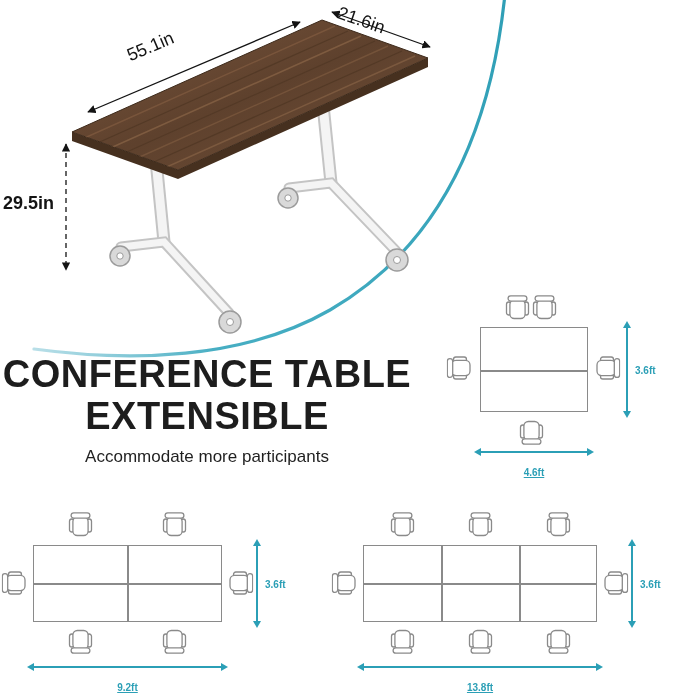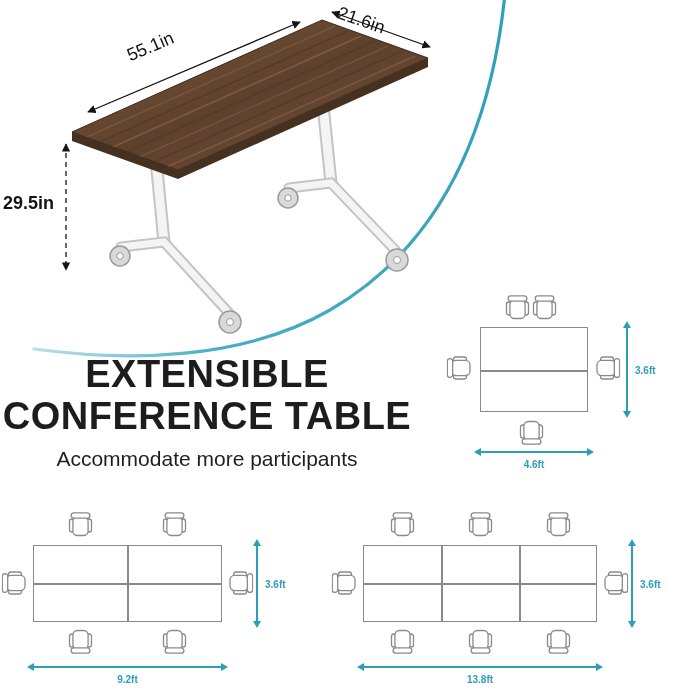--- a/index.html
+++ b/index.html
@@ -14,21 +14,21 @@
   .hero{ position:absolute; left:0; top:0; width:460px; height:345px; z-index:1; }
   .hero-svg{ position:absolute; left:0; top:0; }
   .hero-dim{ position:absolute; font-size:18px; color:#141414; white-space:nowrap; transform-origin:left center; }
   .hero-dim.length{ left:128px; top:46px; transform:rotate(-23deg); }
   .hero-dim.depth{ left:338px; top:2px; transform:rotate(19deg); }
   .hero-dim.height{ left:3px; top:193px;font-weight:bold; }
 
   
   .headline{ position:absolute; left:0; top:354px; width:414px; text-align:center; z-index:2; }
   .headline .h1{ font-size:38px; font-weight:800; letter-spacing:.5px; line-height:1.1; color:var(--ink); }
-  .headline .sub{ margin-top:9px; font-size:21px; color:#1f1f1f; }
+  .headline .sub{ margin-top:9px; font-size:17px; color:#1f1f1f; }
 
   
   .diagram{ position:absolute; z-index:2; }
   .d-small{ left:430px; top:282px; width:249px; height:205px; }
   .d-medium{ left:0px; top:500px; width:300px; height:197px; }
   .d-large{ left:330px; top:500px; width:349px; height:197px; }
 
   .tbl{ position:absolute; background:#fff; border:1.5px solid var(--stroke); }
   .glv{ position:absolute; top:0; bottom:0; width:1.5px; background:var(--stroke); }
   .glh{ position:absolute; left:0; right:0; height:1.5px; background:var(--stroke); }
@@ -39,21 +39,21 @@
   .r180{ transform:rotate(180deg); }
 
   .dimv{ position:absolute; width:2px; background:var(--accent); }
   .dimv::before{ content:""; position:absolute; top:-6px; left:-3px; border-left:4px solid transparent; border-right:4px solid transparent; border-bottom:7px solid var(--accent); }
   .dimv::after{ content:""; position:absolute; bottom:-6px; left:-3px; border-left:4px solid transparent; border-right:4px solid transparent; border-top:7px solid var(--accent); }
   .dimh{ position:absolute; height:2px; background:var(--accent); }
   .dimh::before{ content:""; position:absolute; left:-6px; top:-3px; border-top:4px solid transparent; border-bottom:4px solid transparent; border-right:7px solid var(--accent); }
   .dimh::after{ content:""; position:absolute; right:-6px; top:-3px; border-top:4px solid transparent; border-bottom:4px solid transparent; border-left:7px solid var(--accent); }
   .dlabel{ position:absolute; color:var(--accent); font-weight:700; font-size:10px; white-space:nowrap; }
   .dimv .dlabel{ left:9px; top:50%; transform:translateY(-50%); }
-  .dimh .dlabel{ left:50%; top:8px; transform:translateX(-50%); }
+  .dimh .dlabel{ left:50%; top:16px; transform:translateX(-50%);text-decoration:underline; }
 </style>
 </head>
 <body>
 
 <svg width="0" height="0" style="position:absolute" aria-hidden="true">
   <symbol id="chair-shape" viewBox="0 0 24 26">
     <rect x="1" y="7" width="4.6" height="13" rx="2.3" fill="#fff" stroke="#8a8a8a" stroke-width="1.3"></rect>
     <rect x="18.4" y="7" width="4.6" height="13" rx="2.3" fill="#fff" stroke="#8a8a8a" stroke-width="1.3"></rect>
     <rect x="4.4" y="5" width="15.2" height="18.5" rx="4.5" fill="#fff" stroke="#8a8a8a" stroke-width="1.3"></rect>
     <rect x="2.6" y="0.8" width="18.8" height="5.4" rx="2.7" fill="#fff" stroke="#8a8a8a" stroke-width="1.3"></rect>
@@ -130,22 +130,22 @@
         <line x1="66" y1="144" x2="66" y2="270" stroke-width="1.3" stroke-dasharray="5 4" marker-start="url(#arw)" marker-end="url(#arw)"></line>
       </g>
     </svg>
 
     <span class="hero-dim length">55.1in</span>
     <span class="hero-dim depth">21.6in</span>
     <span class="hero-dim height">29.5in</span>
   </div>
 
   <div class="headline">
+    <div class="h1">CONFERENCE TABLE</div>
     <div class="h1">EXTENSIBLE</div>
-    <div class="h1">CONFERENCE TABLE</div>
     <div class="sub">Accommodate more participants</div>
   </div>
 
   <div class="diagram d-small">
     <div class="tbl" style="left:50px;top:45px;width:108px;height:85px">
       <i class="glh" style="top:42px"></i>
     </div>
     <svg class="chair" style="left:75px;top:13px">
         <use href="#chair-shape"></use>
       </svg>

